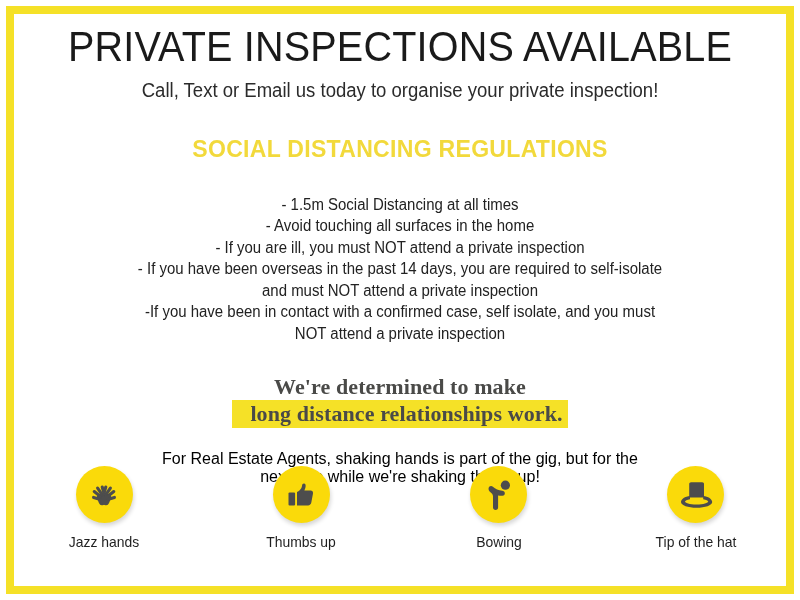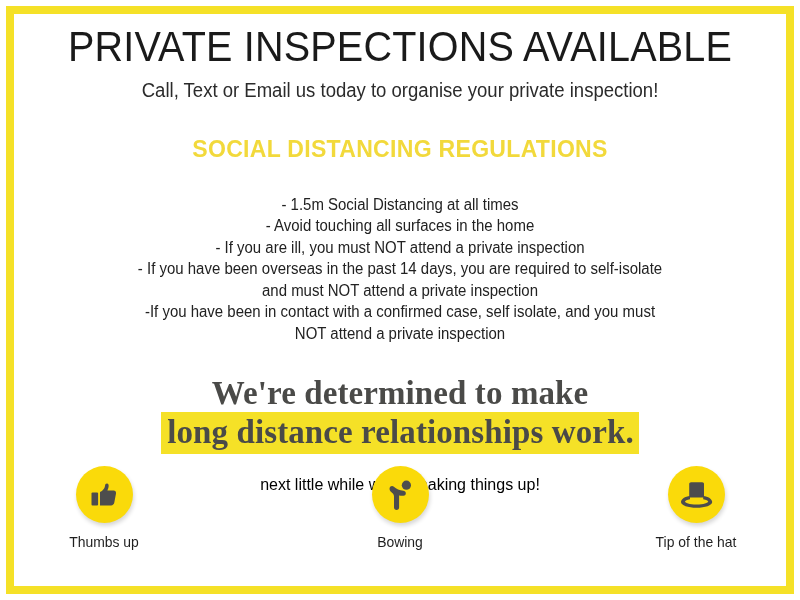--- a/index.html
+++ b/index.html
@@ -98,31 +98,31 @@
     transform-origin: center top;
     white-space: nowrap;
   }
 
   
   .tagline {
     padding-top: 18px;
   }
   .tagline-line {
     font-family: "Liberation Serif", "DejaVu Serif", serif;
-    font-size: 33px;
+    font-size: 22px;
     font-weight: 700;
     color: #4a4a48;
     line-height: 1.16;
     letter-spacing: 0.1px;
     white-space: nowrap;
   }
   .tagline-hl {
     display: inline-block;
     background: #f5e127;
-    padding: 1px 5px 2px 6px;
+    padding: 1px 5px 2px 18px;
   }
 
   
   .closing {
     margin: 0;
     padding-top: 22px;
     font-size: 19.5px;
     color: #222222;
     line-height: 1.33;
     transform: scaleX(0.96);
@@ -191,27 +191,49 @@
       <li>NOT attend a private inspection</li>
     </ul>
 
     <div class="tagline">
       <div class="tagline-line">We're determined to make</div>
       <div class="tagline-line"><span class="tagline-hl">long distance relationships work.</span></div>
     </div>
 
     <p class="closing">
       </p>
+      <div>For Real Estate Agents, shaking hands is part of the gig, but for the</div>
       <div>next little while we're shaking things up!</div>
     <p></p>
 
   </div>
 
   <div class="icon-row">
 
+    <div class="icon-item">
+      <div class="icon-circle">
+        <svg width="36" height="30" viewBox="0 0 36 30" fill="#4d4d4d">
+          <g transform="translate(16.6,15.5) rotate(-22)">
+            <rect x="-6.2" y="-2.5" width="9" height="11.5" rx="3.4"></rect>
+            <rect x="-8.6" y="-4.2" width="3.1" height="9.6" rx="1.55" transform="rotate(-52 -7 0)"></rect>
+            <rect x="-6.2" y="-8.8" width="3.1" height="10.6" rx="1.55" transform="rotate(-30 -4.6 -4)"></rect>
+            <rect x="-2.6" y="-10.4" width="3.1" height="11.4" rx="1.55" transform="rotate(-12 -1 -5)"></rect>
+            <rect x="0.9" y="-9.6" width="3.1" height="10.8" rx="1.55" transform="rotate(6 2.4 -4.5)"></rect>
+          </g>
+          <g transform="translate(19.4,15.5) rotate(22) scale(-1,1)">
+            <rect x="-6.2" y="-2.5" width="9" height="11.5" rx="3.4"></rect>
+            <rect x="-8.6" y="-4.2" width="3.1" height="9.6" rx="1.55" transform="rotate(-52 -7 0)"></rect>
+            <rect x="-6.2" y="-8.8" width="3.1" height="10.6" rx="1.55" transform="rotate(-30 -4.6 -4)"></rect>
+            <rect x="-2.6" y="-10.4" width="3.1" height="11.4" rx="1.55" transform="rotate(-12 -1 -5)"></rect>
+            <rect x="0.9" y="-9.6" width="3.1" height="10.8" rx="1.55" transform="rotate(6 2.4 -4.5)"></rect>
+          </g>
+        </svg>
+      </div>
+      <div class="icon-label">Jazz hands</div>
+    </div>
 
     <div class="icon-item">
       <div class="icon-circle">
         <svg width="30" height="30" viewBox="0 0 30 30" fill="#4d4d4d">
           <rect x="2.5" y="12.5" width="6.6" height="13" rx="1.1"></rect>
           <path d="M11 25.5 L11 12.2 C11 12.2 13.6 11.1 15.1 8.6 C16.2 6.8 15.9 4.9 16.6 4.0 C17.5 2.9 19.3 3.3 19.6 4.9 C19.9 6.6 19.0 9.0 18.4 10.6 L24.6 10.6 C26.2 10.6 27.3 11.9 27.0 13.4 L25.3 22.6 C25.0 24.3 23.7 25.5 22.1 25.5 Z"></path>
         </svg>
       </div>
       <div class="icon-label">Thumbs up</div>
     </div>

